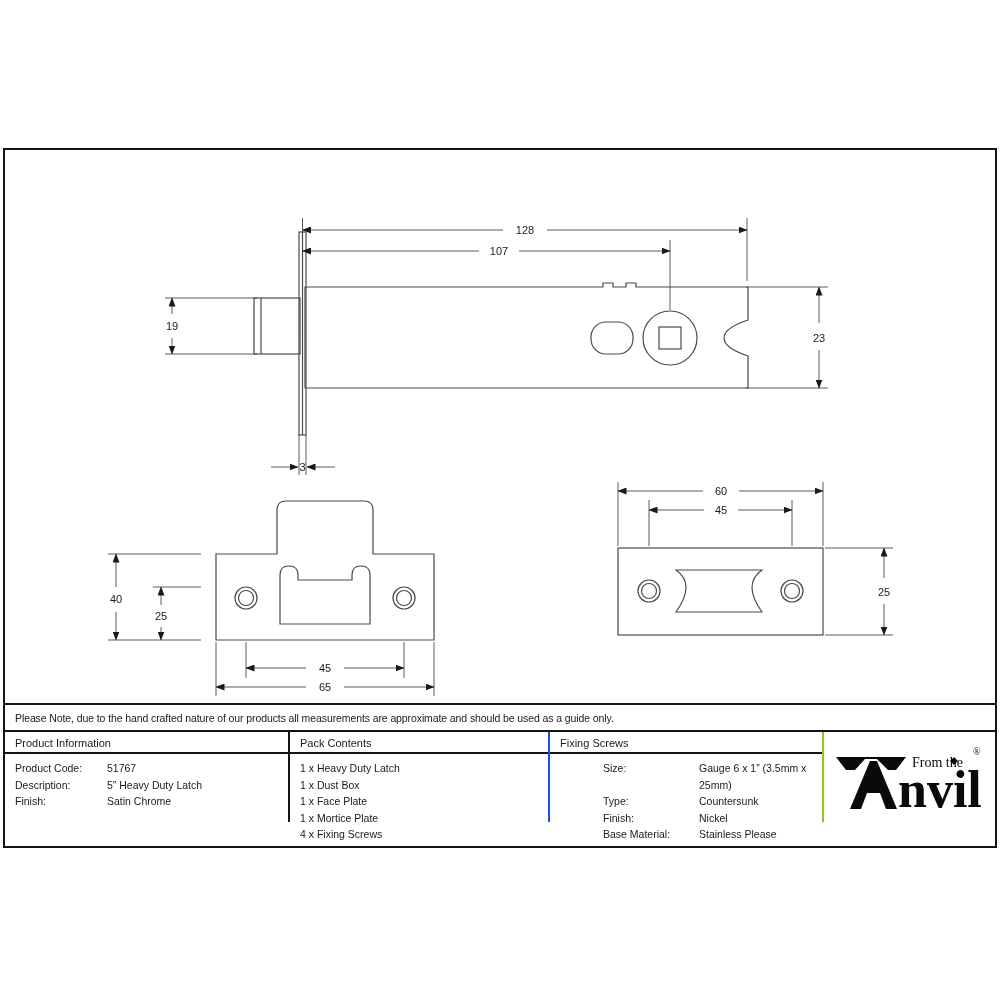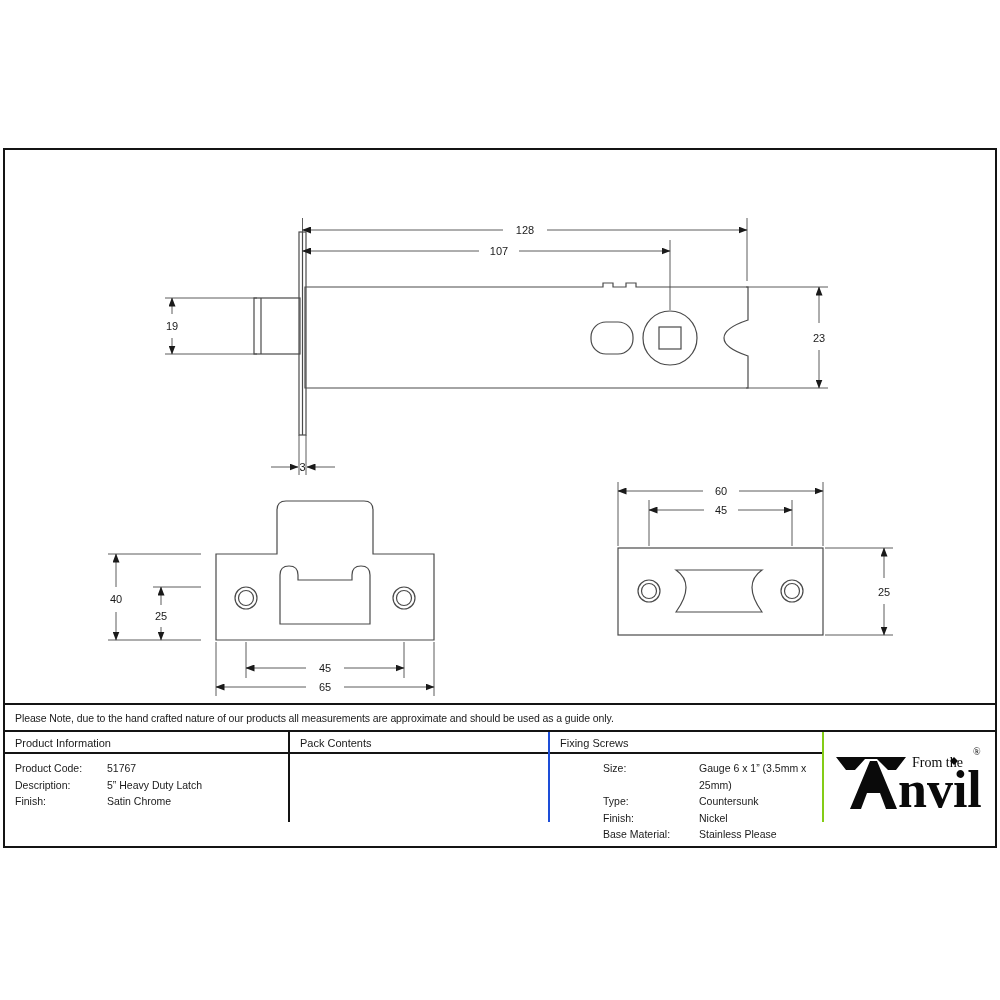--- a/index.html
+++ b/index.html
@@ -334,20 +334,27 @@
         </div>
         <div class="kv">
           <span class="k">Finish:</span>
           <span class="v">Satin Chrome</span>
         </div>
       </div>
     </div>
 
     <div class="tcol c2">
       <div class="col-head">Pack Contents</div>
+      <div class="col-body">
+        <div class="listline">1 x Heavy Duty Latch</div>
+        <div class="listline">1 x Dust Box</div>
+        <div class="listline">1 x Face Plate</div>
+        <div class="listline">1 x Mortice Plate</div>
+        <div class="listline">4 x Fixing Screws</div>
+      </div>
     </div>
 
     <div class="tcol c3">
       <div class="col-head">Fixing Screws</div>
       <div class="col-body">
         <div class="kv fx">
           <span class="k">Size:</span>
           <span class="v">Gauge 6 x 1” (3.5mm x 25mm)</span>
         </div>
         <div class="kv fx">

